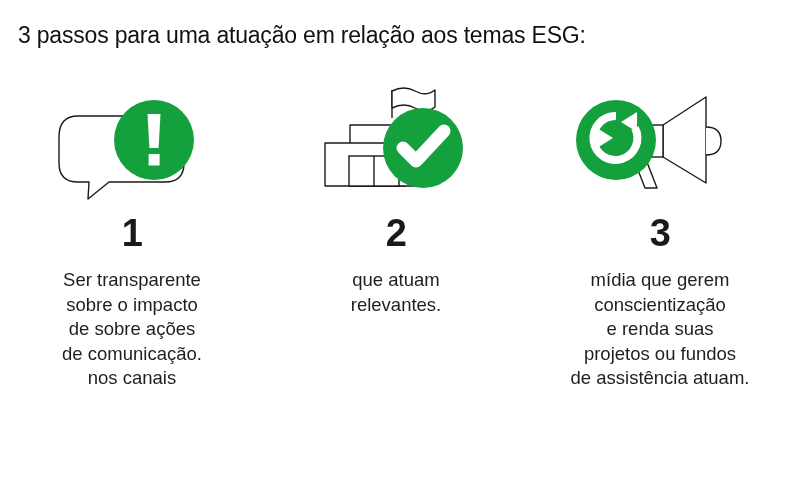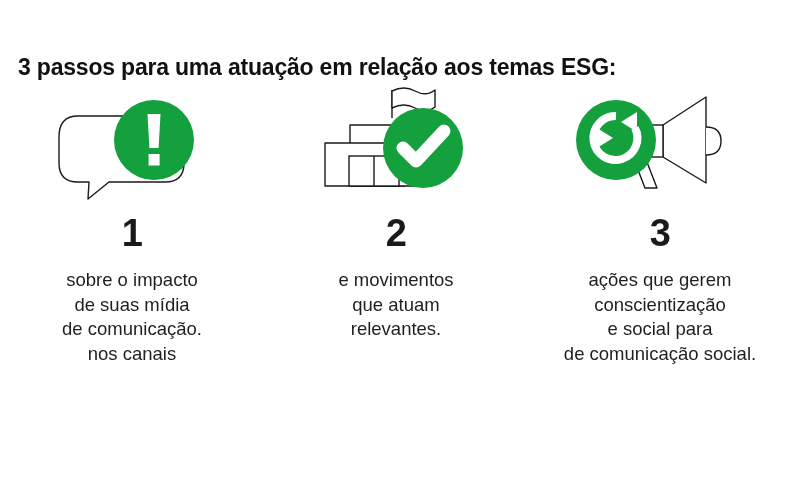--- a/index.html
+++ b/index.html
@@ -19,25 +19,24 @@
     position: relative;
     width: 794px;
     height: 480px;
     background: #ffffff;
   }
   .title {
     position: absolute;
     left: 18px;
     top: 22px;
     font-size: 23px;
-    font-weight: bold;
+    font-weight: normal;
     letter-spacing: -0.2px;
     color: #111111;
     white-space: nowrap;
-    margin-top: 32px;
   }
   .columns {
     position: absolute;
     left: 0;
     top: 80px;
     width: 794px;
     display: flex;
     flex-direction: row;
     align-items: flex-start;
   }
@@ -108,22 +107,23 @@
                    Z" fill="#ffffff" stroke="#1a1a1a" stroke-width="1.4" stroke-linejoin="round"></path>
 
           <circle cx="107" cy="60" r="40" fill="#13a03d"></circle>
 
           <path d="M 100.5 34 L 113.5 34 L 111.6 68 L 102.4 68 Z" fill="#ffffff"></path>
           <rect x="101.6" y="74" width="11" height="11.5" fill="#ffffff"></rect>
         </svg>
       </div>
       <div class="step-number">1</div>
       <div class="step-text">
+        <span class="line">Ser transparente</span>
         <span class="line">sobre o impacto</span>
-        <span class="line">de suas mídia</span>
+        <span class="line">de sobre ações</span>
         <span class="line">de comunicação.</span>
         <span class="line">nos canais</span>
       </div>
     </div>
 
     <div class="column">
       <div class="icon-area">
         <svg width="170" height="120" viewBox="0 0 170 120">
 
           <line x1="81" y1="10" x2="81" y2="38" stroke="#1a1a1a" stroke-width="1.4"></line>
@@ -143,21 +143,20 @@
           <rect x="38" y="76" width="50" height="30" fill="#ffffff" stroke="#1a1a1a" stroke-width="1.4"></rect>
           <line x1="63" y1="76" x2="63" y2="106" stroke="#1a1a1a" stroke-width="1.4"></line>
 
           <circle cx="112" cy="68" r="40" fill="#13a03d"></circle>
 
           <path d="M 92 68 L 105 81 L 133 51" fill="none" stroke="#ffffff" stroke-width="13" stroke-linecap="round" stroke-linejoin="round"></path>
         </svg>
       </div>
       <div class="step-number">2</div>
       <div class="step-text">
-        <span class="line">e movimentos</span>
         <span class="line">que atuam</span>
         <span class="line">relevantes.</span>
       </div>
     </div>
 
     <div class="column">
       <div class="icon-area">
         <svg width="170" height="120" viewBox="0 0 170 120">
 
           <path d="M 88 45 L 131 17 L 131 103 L 88 77 Z" fill="#ffffff" stroke="#1a1a1a" stroke-width="1.4" stroke-linejoin="round"></path>
@@ -174,21 +173,22 @@
 
           <g fill="none" stroke="#ffffff" stroke-width="8" stroke-linecap="butt">
             <path d="M 41 36 A 22 22 0 1 0 60 48"></path>
           </g>
           <polygon points="62,32 62,52 46,42" fill="#ffffff"></polygon>
           <polygon points="22,68 22,48 38,58" fill="#ffffff"></polygon>
         </svg>
       </div>
       <div class="step-number">3</div>
       <div class="step-text">
-        <span class="line">ações que gerem</span>
+        <span class="line">mídia que gerem</span>
         <span class="line">conscientização</span>
-        <span class="line">e social para</span>
-        <span class="line">de comunicação social.</span>
+        <span class="line">e renda suas</span>
+        <span class="line">projetos ou fundos</span>
+        <span class="line">de assistência atuam.</span>
       </div>
     </div>
 
   </div>
 </div>
 
 </body></html>

